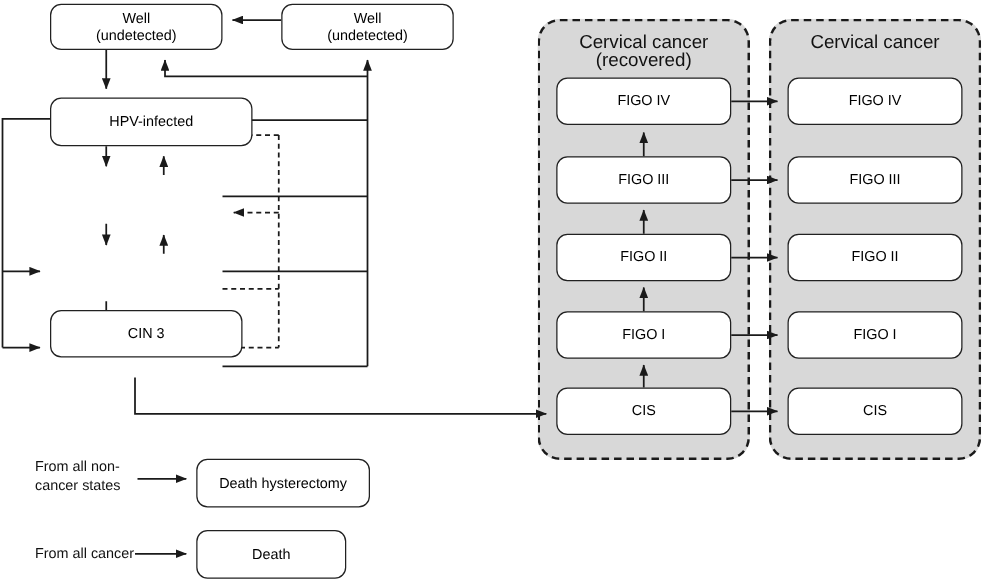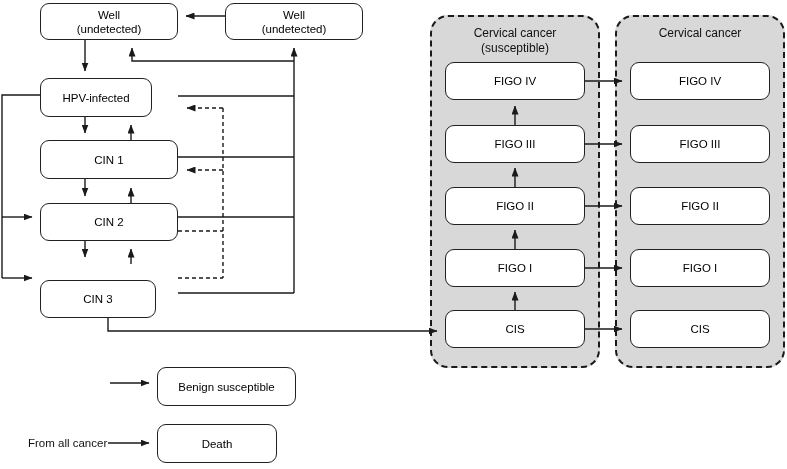--- a/index.html
+++ b/index.html
@@ -9,21 +9,21 @@
   }
   .layer{position:absolute;left:0;top:0;width:787px;height:469px;}
   .wires{z-index:2;pointer-events:none;}
   .cancer-container{
     position:absolute;z-index:1;box-sizing:border-box;
     background:var(--container-fill,#d8d8d8);
     border:2.2px dashed var(--line,#1a1a1a);
     border-radius:18px;
   }
   .container-title{
-    margin-top:9px;text-align:center;font-size:12px;line-height:15px;color:#111;
+    margin-top:9px;text-align:center;font-size:15px;line-height:15px;color:#111;
   }
   .box{
     position:absolute;z-index:3;box-sizing:border-box;
     background:#fff;border:1.6px solid var(--box-border,#212121);border-radius:9px;
     display:flex;flex-direction:column;align-items:center;justify-content:center;
     font-size:11.5px;line-height:14px;text-align:right;
   }
   .note{
     position:absolute;z-index:3;font-size:11.5px;line-height:14.5px;color:#111;
   }
@@ -31,21 +31,21 @@
   svg path.dash{stroke-dasharray:4 3;}
 </style>
 </head>
 <body>
 
 <div class="canvas" style="--bg: #ffffff; --container-fill: #d8d8d8; --line: #1a1a1a; --box-border: #212121;">
 
   <div class="cancer-container" style="left:430px;top:15px;width:170px;height:353px">
     <div class="container-title">
       <div>Cervical cancer</div>
-      <div>(susceptible)</div>
+      <div>(recovered)</div>
     </div>
   </div>
   <div class="cancer-container" style="left:615px;top:15px;width:170px;height:353px">
     <div class="container-title">
       <div>Cervical cancer</div>
     </div>
   </div>
 
   <svg class="layer wires" viewBox="0 0 787 469">
     <defs>
@@ -99,35 +99,37 @@
   </svg>
 
   <div class="box" style="left:40px;top:3px;width:138px;height:37px">
     <div>Well</div>
     <div>(undetected)</div>
   </div>
   <div class="box" style="left:225px;top:3px;width:138px;height:37px">
     <div>Well</div>
     <div>(undetected)</div>
   </div>
-  <div class="box" style="left:40px;top:78px;width:112px;height:39px">HPV-infected</div>
-  <div class="box" style="left:40px;top:140px;width:138px;height:39px">CIN 1</div>
-  <div class="box" style="left:40px;top:203px;width:138px;height:38px">CIN 2</div>
-  <div class="box" style="left:40px;top:280px;width:116px;height:38px">CIN 3</div>
+  <div class="box" style="left:40px;top:78px;width:162px;height:39px">HPV-infected</div>
+  <div class="box" style="left:40px;top:248px;width:154px;height:38px">CIN 3</div>
 
   <div class="box" style="left:445px;top:62px;width:140px;height:38px">FIGO IV</div>
   <div class="box" style="left:445px;top:125px;width:140px;height:38px">FIGO III</div>
   <div class="box" style="left:445px;top:187px;width:140px;height:38px">FIGO II</div>
   <div class="box" style="left:445px;top:249px;width:140px;height:38px">FIGO I</div>
   <div class="box" style="left:445px;top:310px;width:140px;height:38px">CIS</div>
 
   <div class="box" style="left:630px;top:62px;width:140px;height:38px">FIGO IV</div>
   <div class="box" style="left:630px;top:125px;width:140px;height:38px">FIGO III</div>
   <div class="box" style="left:630px;top:187px;width:140px;height:38px">FIGO II</div>
   <div class="box" style="left:630px;top:249px;width:140px;height:38px">FIGO I</div>
   <div class="box" style="left:630px;top:310px;width:140px;height:38px">CIS</div>
 
-  <div class="box" style="left:157px;top:367px;width:139px;height:39px">Benign susceptible</div>
+  <div class="box" style="left:157px;top:367px;width:139px;height:39px">Death hysterectomy</div>
   <div class="box" style="left:157px;top:424px;width:120px;height:39px">Death</div>
 
+  <div class="note" style="left:28px;top:367px">
+    <div>From all non-</div>
+    <div>cancer states</div>
+  </div>
   <div class="note" style="left:28px;top:436px">From all cancer</div>
 
 </div>
 
 </body></html>

